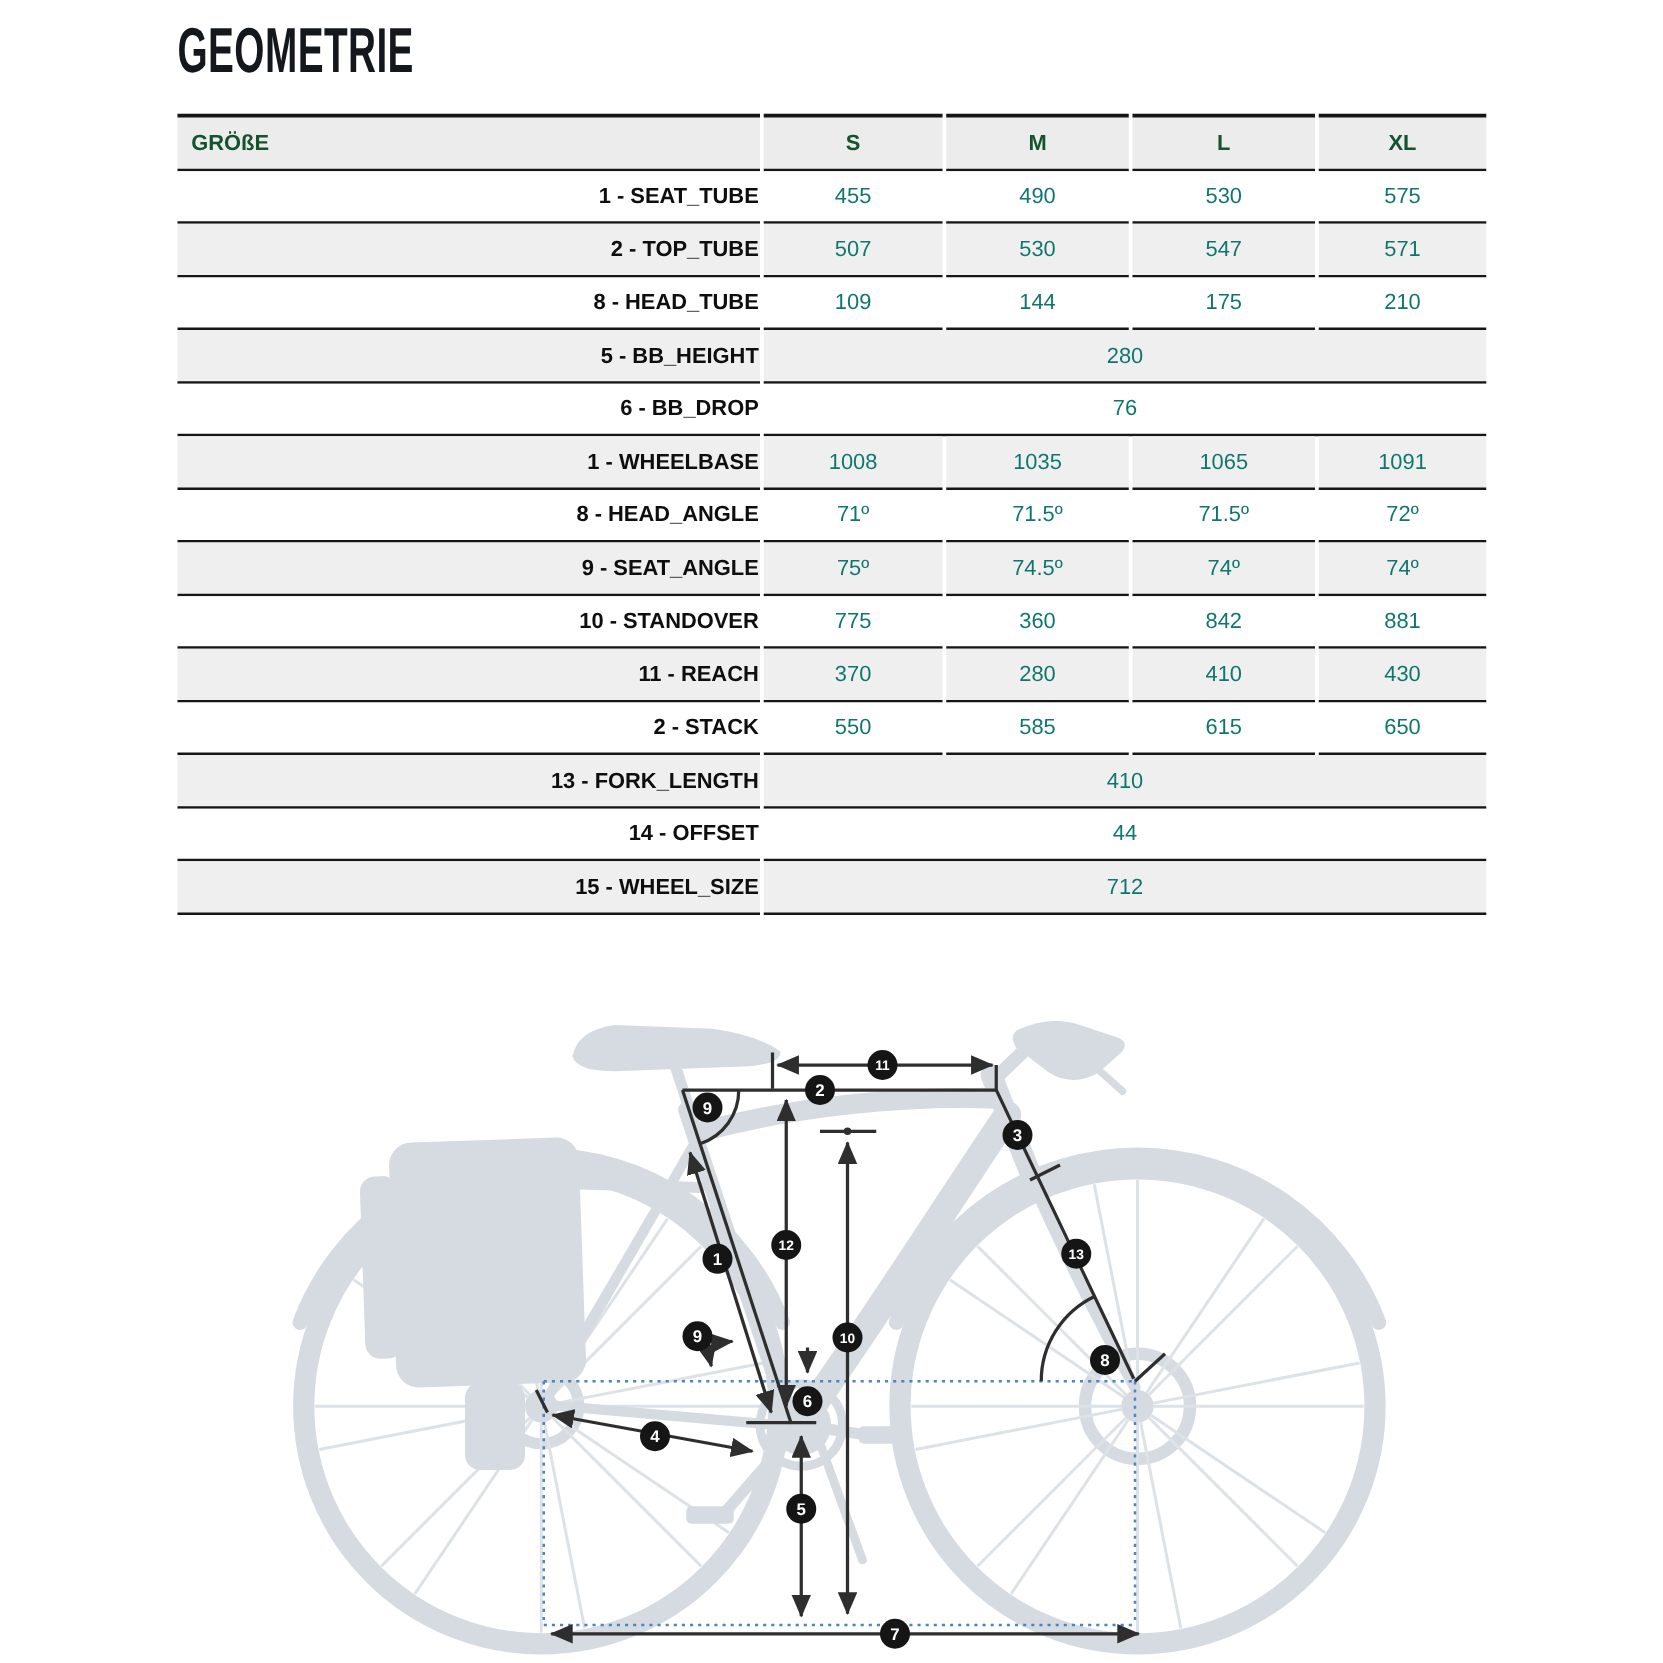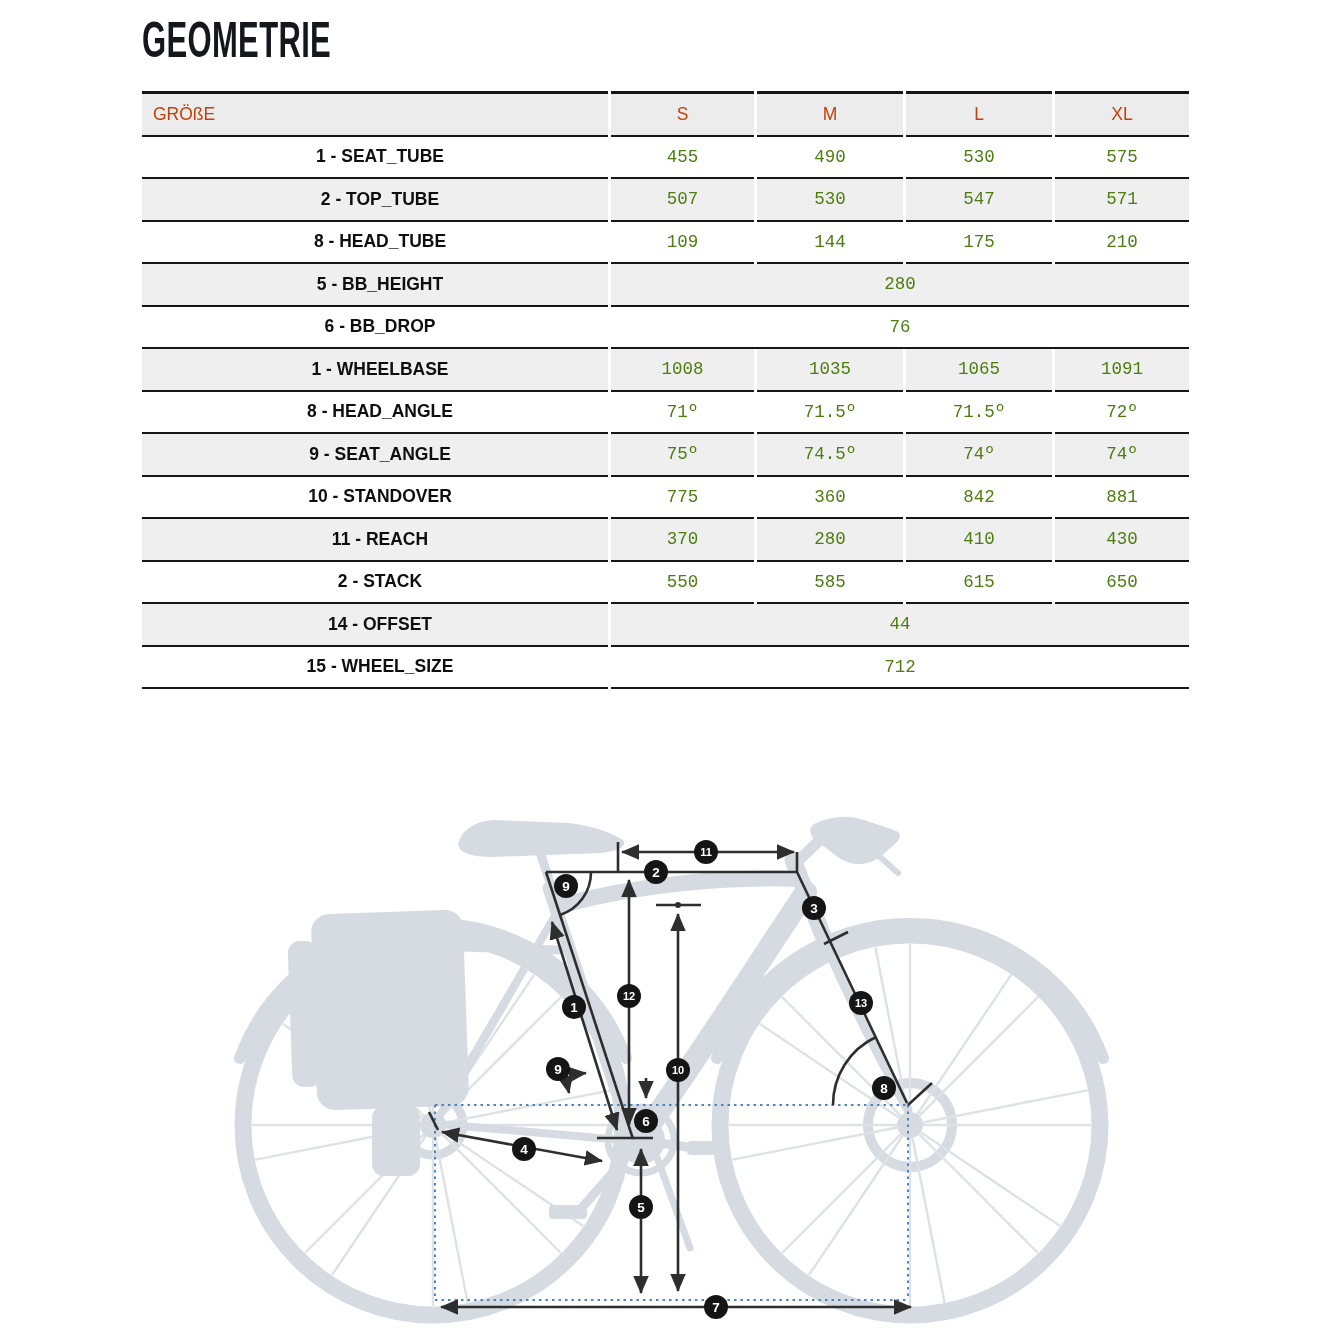--- a/index.html
+++ b/index.html
@@ -17,28 +17,28 @@
     position:absolute;left:139px;top:91px;width:1047px;
     border-collapse:separate;border-spacing:3px 0;table-layout:fixed;
   }
   table.geo th, table.geo td{
     height:38.5px;vertical-align:middle;
     border-bottom:2.5px solid #161616;
     font-size:17.5px;
   }
   table.geo thead th{
     border-top:3px solid #161616;
-    background:#ececec;color:#c2410c;font-weight:normal;text-align:center;
+    background:#ececec;color:#14532d;font-weight:bold;text-align:center;
   }
   table.geo thead th.size{ text-align:left;padding-left:11px; }
   table.geo td.lbl{
-    font-weight:bold;color:#0e0e0e;text-align:center;padding-left:11px;
+    font-weight:bold;color:#0e0e0e;text-align:right;padding-left:11px;
     white-space:nowrap;
   }
-  table.geo td.val{ color:#4d7c0f;text-align:center;font-weight:normal;font-family:Liberation Mono, monospace; }
+  table.geo td.val{ color:#0f766e;text-align:center;font-weight:normal; }
   table.geo tbody tr:nth-child(even){ background:#efefef; }
   table.geo tbody tr:nth-child(odd){ background:#ffffff; }
 
   svg.diagram{ position:absolute;left:230px;top:780px;width:920px;height:550px; }
 
   .sil{ stroke:#d5dbe1;fill:none;stroke-linecap:round; }
   .silf{ fill:#d5dbe1;stroke:none; }
   .spoke{ stroke:#dde2e7;stroke-width:2.4;fill:none; }
   .mline{ stroke:#2e2e2e;stroke-width:2.6;fill:none;stroke-linecap:butt; }
   .dashed{ stroke:#4d84c4;stroke-width:2;fill:none;stroke-dasharray:2.5 4; }
@@ -132,20 +132,24 @@
         <td class="val">280</td>
         <td class="val">410</td>
         <td class="val">430</td>
       </tr>
       <tr>
         <td class="lbl">2 - STACK</td>
         <td class="val">550</td>
         <td class="val">585</td>
         <td class="val">615</td>
         <td class="val">650</td>
+      </tr>
+      <tr>
+        <td class="lbl">13 - FORK_LENGTH</td>
+        <td class="val" colspan="4">410</td>
       </tr>
       <tr>
         <td class="lbl">14 - OFFSET</td>
         <td class="val" colspan="4">44</td>
       </tr>
       <tr>
         <td class="lbl">15 - WHEEL_SIZE</td>
         <td class="val" colspan="4">712</td>
       </tr>
     </tbody>

